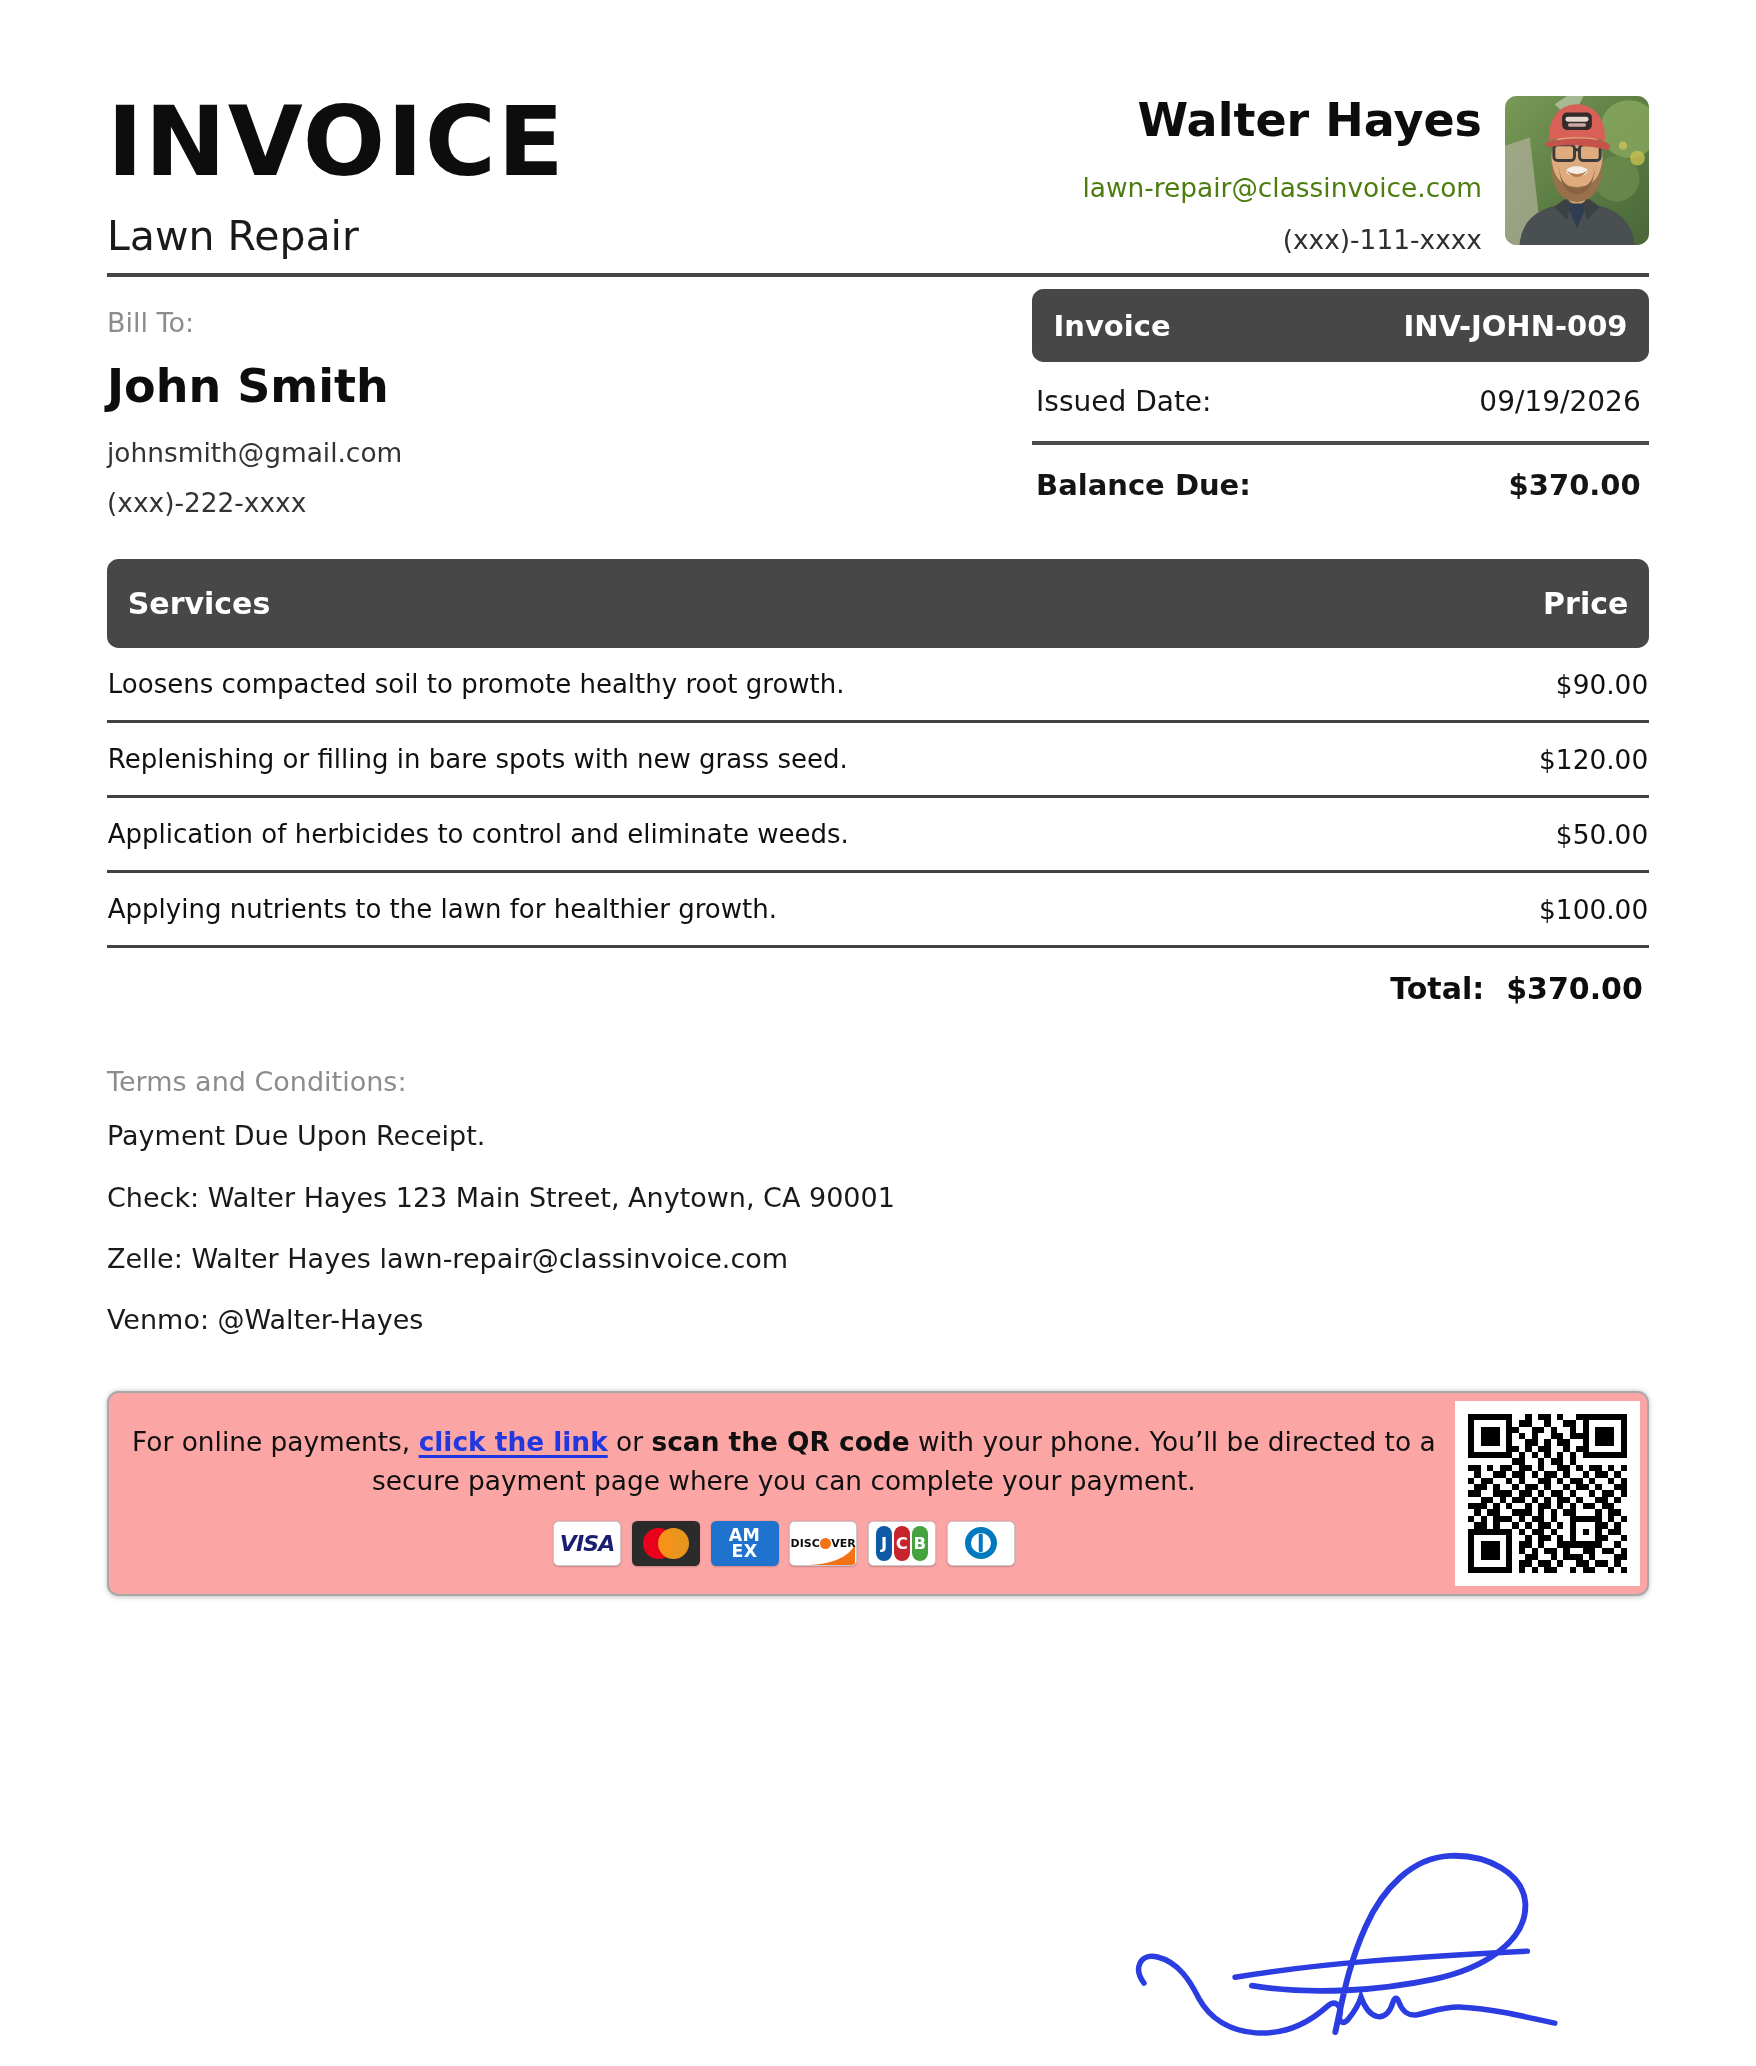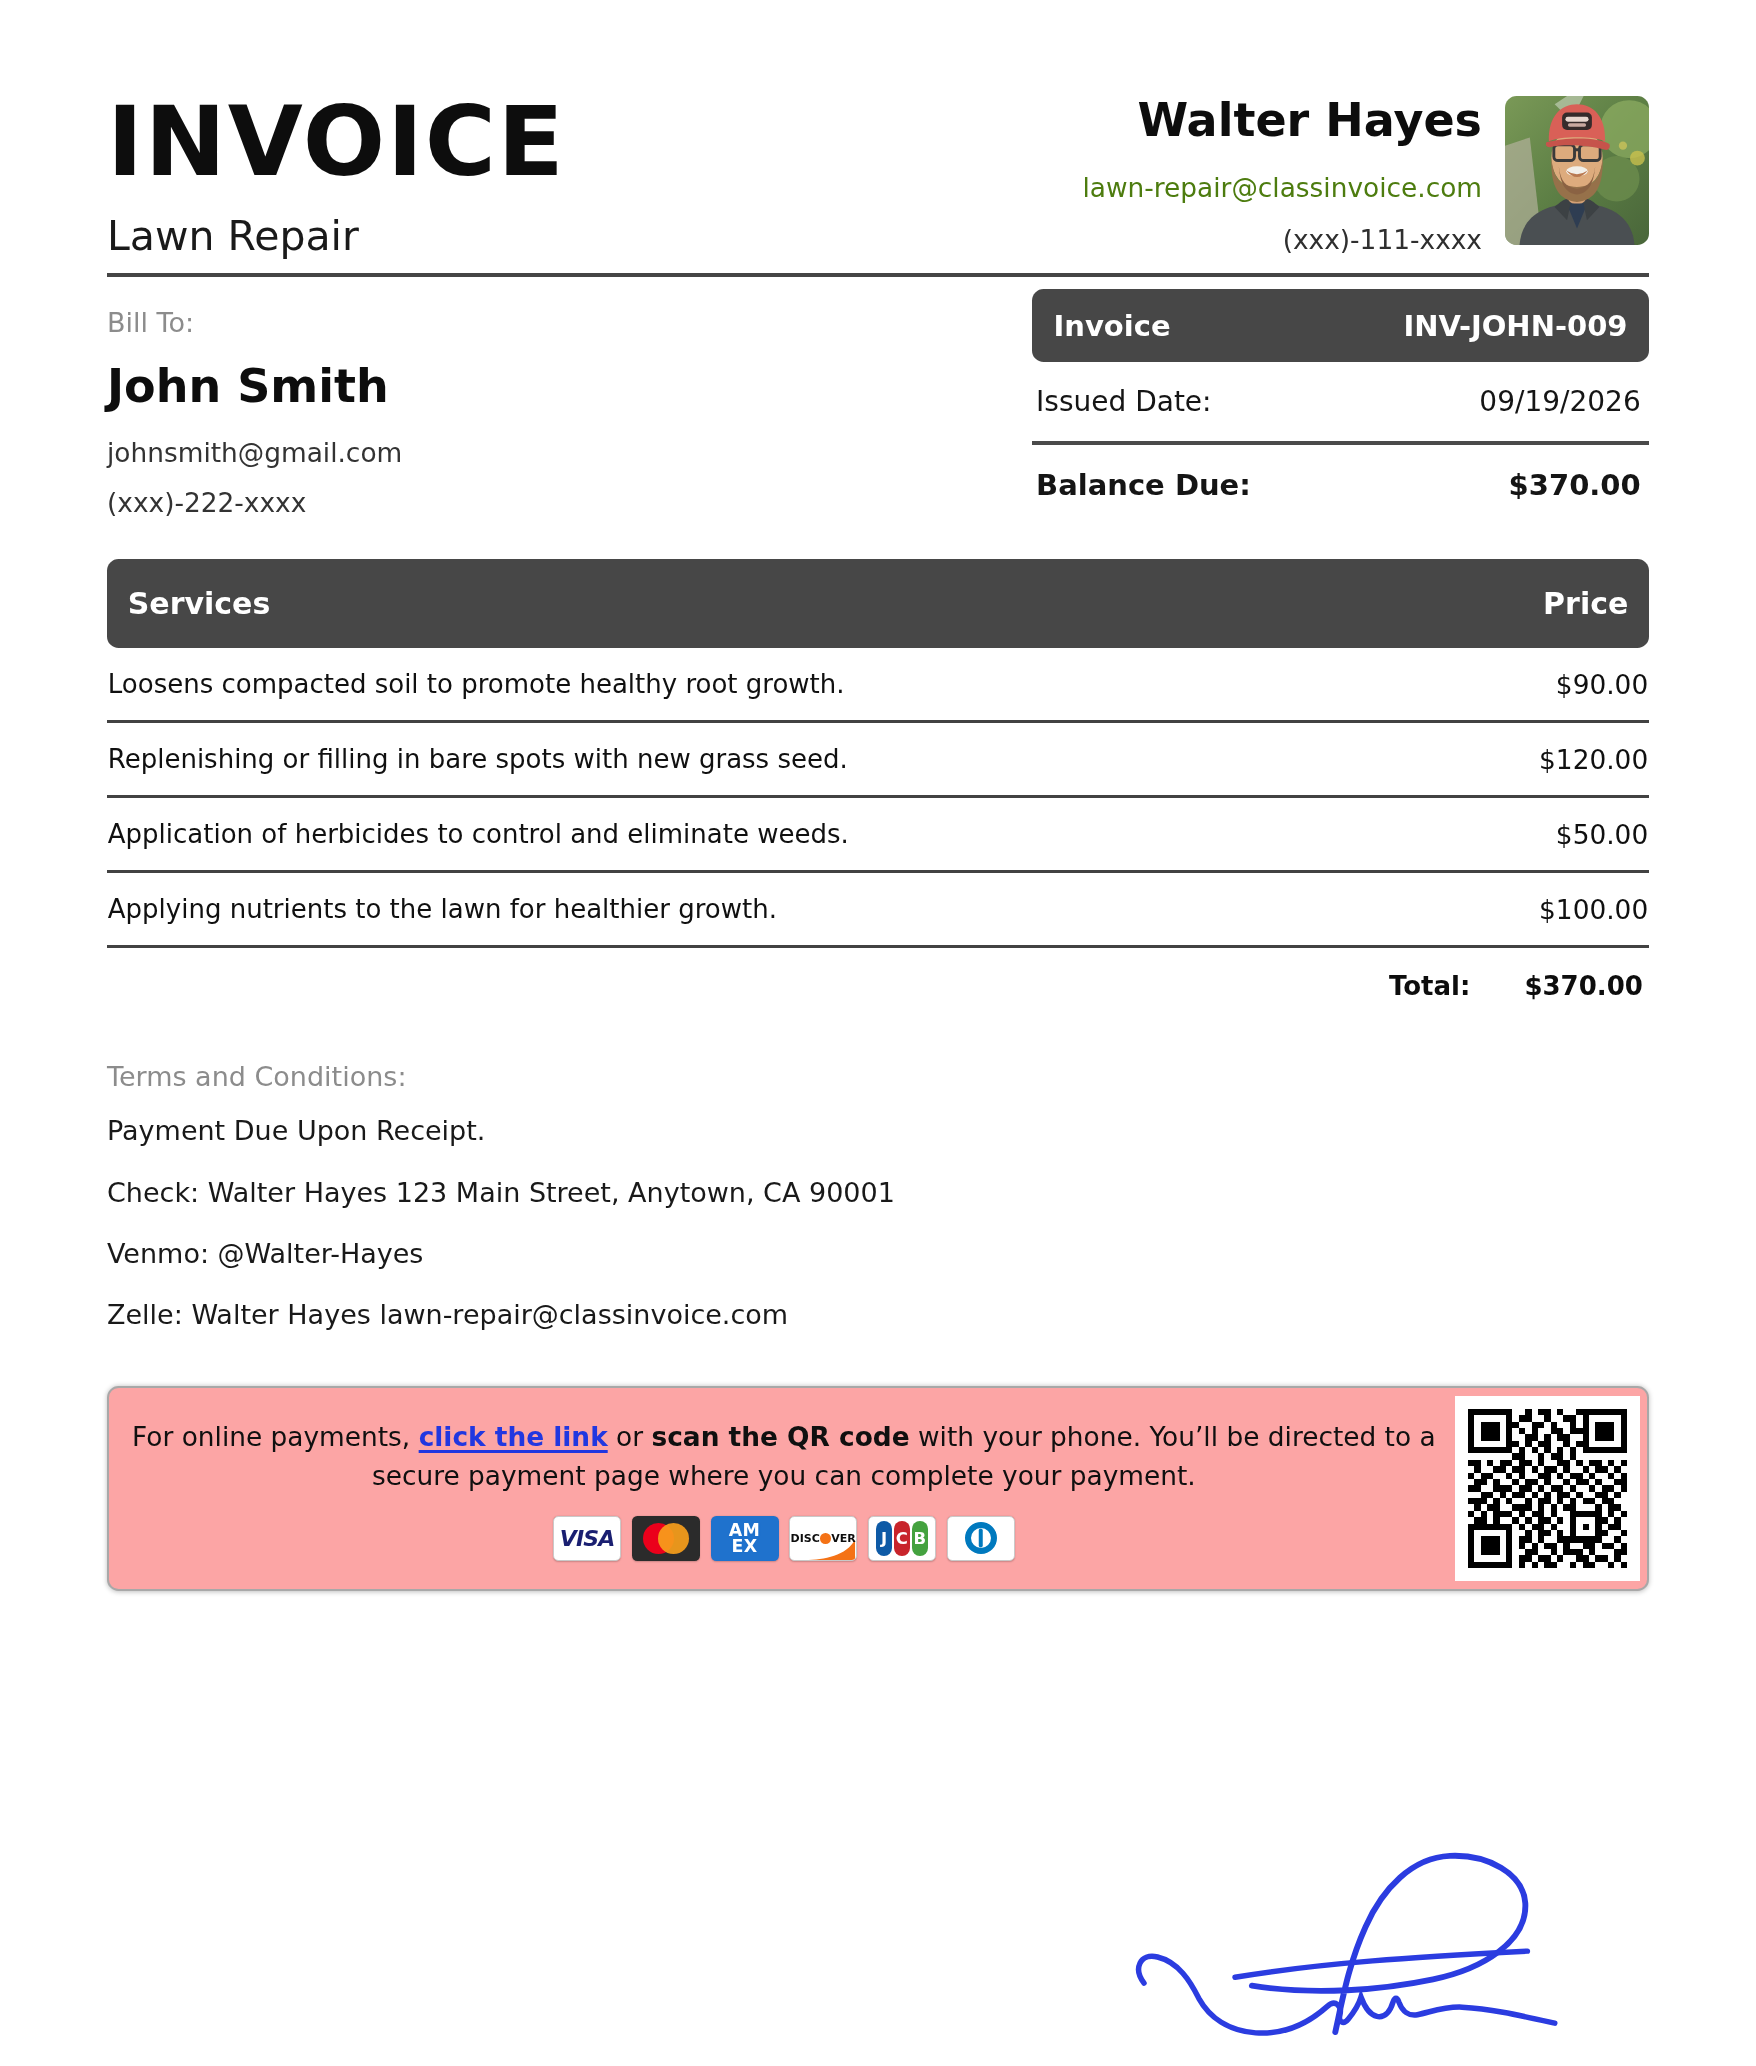--- a/index.html
+++ b/index.html
@@ -33,21 +33,21 @@
   .panel-row { display:flex; justify-content:space-between; align-items:baseline; padding:0 8.3px 0 4.1px; margin-top:23px; font-size:28px; color:#151515; }
   .panel-divider { height:3.3px; background:#4a4a4a; margin-top:23px; }
   .panel-row.bold { font-weight:700; font-size:29px; }
 
   
   .services-table { margin:41px 107px 0 107px; }
   .table-header { height:89px; background:#474747; border-radius:11.6px; display:flex; justify-content:space-between; align-items:center; padding:0 20.7px; color:#fff; font-size:30px; font-weight:700; }
   .table-row { display:flex; justify-content:space-between; align-items:center; height:75px; border-bottom:3.3px solid #424242; font-size:26px; color:#101010; padding:0 0.8px; }
   .table-row:last-of-type { border-bottom:6.6px solid #3d3d3d; }
   .row-price { font-size:26.4px; }
-  .total-row { display:flex; justify-content:flex-end; align-items:flex-end; gap:54px; padding:23px 6.2px 0 0; font-size:26px; font-weight:700; color:#0d0d0d; }
+  .total-row { display:flex; justify-content:flex-end; align-items:flex-end; gap:22px; padding:23px 6.2px 0 0; font-size:30px; font-weight:700; color:#0d0d0d; }
 
   
   .terms { margin:60px 107px 0 107px; }
   .terms-label { font-size:27px; color:#8c8c8c; }
   .terms-line { font-size:27px; color:#191919; margin-top:17.4px; line-height:1.62; }
 
   
   .payment-box { margin:49px 107px 0 107px; min-height:205px; border:2.1px solid #a8a8a8; border-radius:11.6px; box-shadow:0 0.8px 5px rgba(0,0,0,0.25); display:flex; align-items:center; background:#fca5a5; }
   .payment-content { flex:1 1 auto; padding:21.5px 8.3px 20px 16.5px; }
   .payment-text { max-width:1306px; margin:0 auto; text-align:center; font-size:26.4px; line-height:1.5; color:#101010; }
@@ -191,22 +191,22 @@
     <div class="total-row">
       <span>Total:</span>
       <span>$370.00</span>
     </div>
   </div>
 
   <div class="terms">
     <div class="terms-label">Terms and Conditions:</div>
     <div class="terms-line">Payment Due Upon Receipt.</div>
     <div class="terms-line">Check: Walter Hayes 123 Main Street, Anytown, CA 90001</div>
+    <div class="terms-line">Zelle: Walter Hayes lawn-repair@classinvoice.com</div>
     <div class="terms-line">Venmo: @Walter-Hayes</div>
-    <div class="terms-line">Zelle: Walter Hayes lawn-repair@classinvoice.com</div>
   </div>
 
   <div class="payment-box">
     <div class="payment-content">
       <div class="payment-text">
         <span>For online payments, </span><a class="pay-link">click the link</a><span> or </span><span class="pay-bold">scan the QR code</span><span> with your phone. You’ll be directed to a secure payment page where you can complete your payment.</span>
       </div>
       <div class="cards-row">
         <div class="card lightcard">
           <span class="visa-text">VISA</span>

